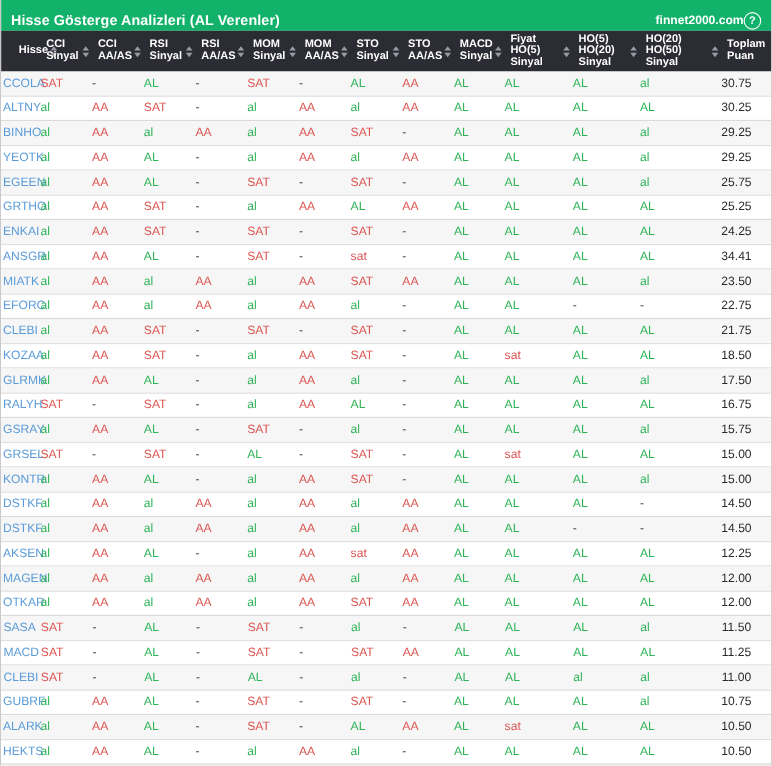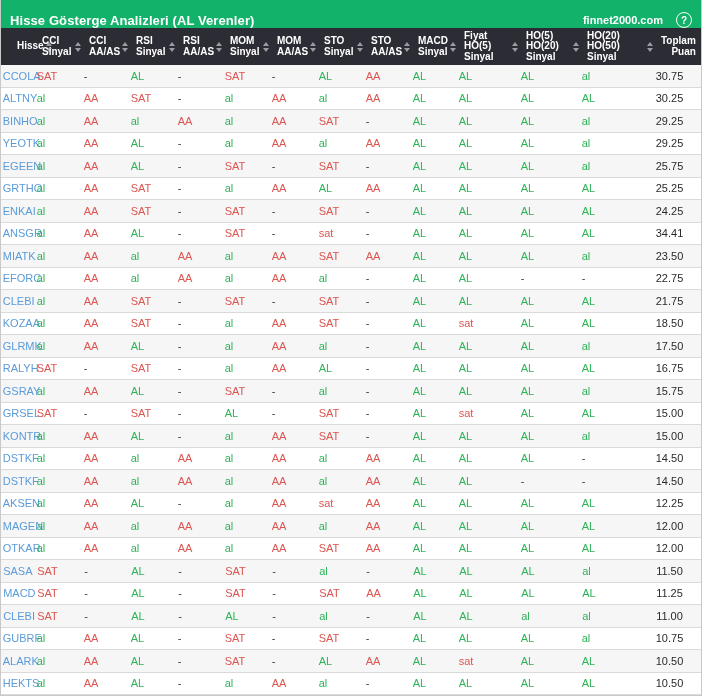--- a/index.html
+++ b/index.html
@@ -8,46 +8,46 @@
     width:702px;height:696px;
     font-family:"Liberation Sans",sans-serif;
     display:flex;flex-direction:column;
     border-left:1px solid #c9c9c9;border-right:1px solid #c9c9c9;border-bottom:1px solid #c9c9c9;
     overflow:hidden;background:#fff;
   }
   
   .titlebar{
     height:28px;flex:0 0 28px;
     background:var(--brand-green,#12b26a);
-    display:flex;align-items:flex-end;justify-content:space-between;
-    padding:0 9px;color:#fff;
+    display:flex;align-items:flex-start;justify-content:space-between;
+    padding:11px 9px;color:#fff;
   }
   .titlebar .title{font-size:13px;font-weight:bold;letter-spacing:.1px;}
-  .brand{display:flex;align-items:center;gap:13px;}
+  .brand{display:flex;align-items:center;gap:0;}
   .brand .brand-name{font-size:11px;font-weight:bold;}
   .help{
     width:16px;height:16px;border:1.5px solid #fff;border-radius:50%;
     display:flex;align-items:center;justify-content:center;
     font-size:10px;font-weight:bold;color:#fff;cursor:pointer;
   }
   
   .cols{
     display:grid;
     grid-template-columns:36px 47px 47px 47px 47px 47px 47px 47px 47px 46px 62px 61px 74px 1fr;
   }
   
   .thead{
     height:37px;flex:0 0 37px;
     background:var(--header-bg,#2b2c34);
     color:#fff;align-items:center;
   }
   .hcell{display:flex;align-items:center;height:100%;padding-left:5px;cursor:pointer;}
   .hcell:first-child{padding-left:16px;}
   .hlabel{font-size:10px;font-weight:bold;line-height:10.5px;white-space:pre-line;}
-  .hcell.right .hlabel{margin-left:auto;text-align:right;}
+  .hcell.right .hlabel{margin-left:auto;text-align:left;}
   .sort{margin-left:auto;margin-right:3px;display:flex;flex-direction:column;gap:2px;align-items:center;flex:0 0 auto;padding-left:2px;}
   .hcell.right .sort{margin-left:4px;}
   .sort i{display:block;width:0;height:0;border-left:3.5px solid transparent;border-right:3.5px solid transparent;}
   .sort .up{border-bottom:4px solid #9b9ba4;}
   .sort .down{border-top:4px solid #9b9ba4;}
   
   .tbody{flex:1 1 auto;display:flex;flex-direction:column;align-items:center;}
   .row{
     flex:1 1 auto;align-items:center;
     border-bottom:1px solid #dadada;

